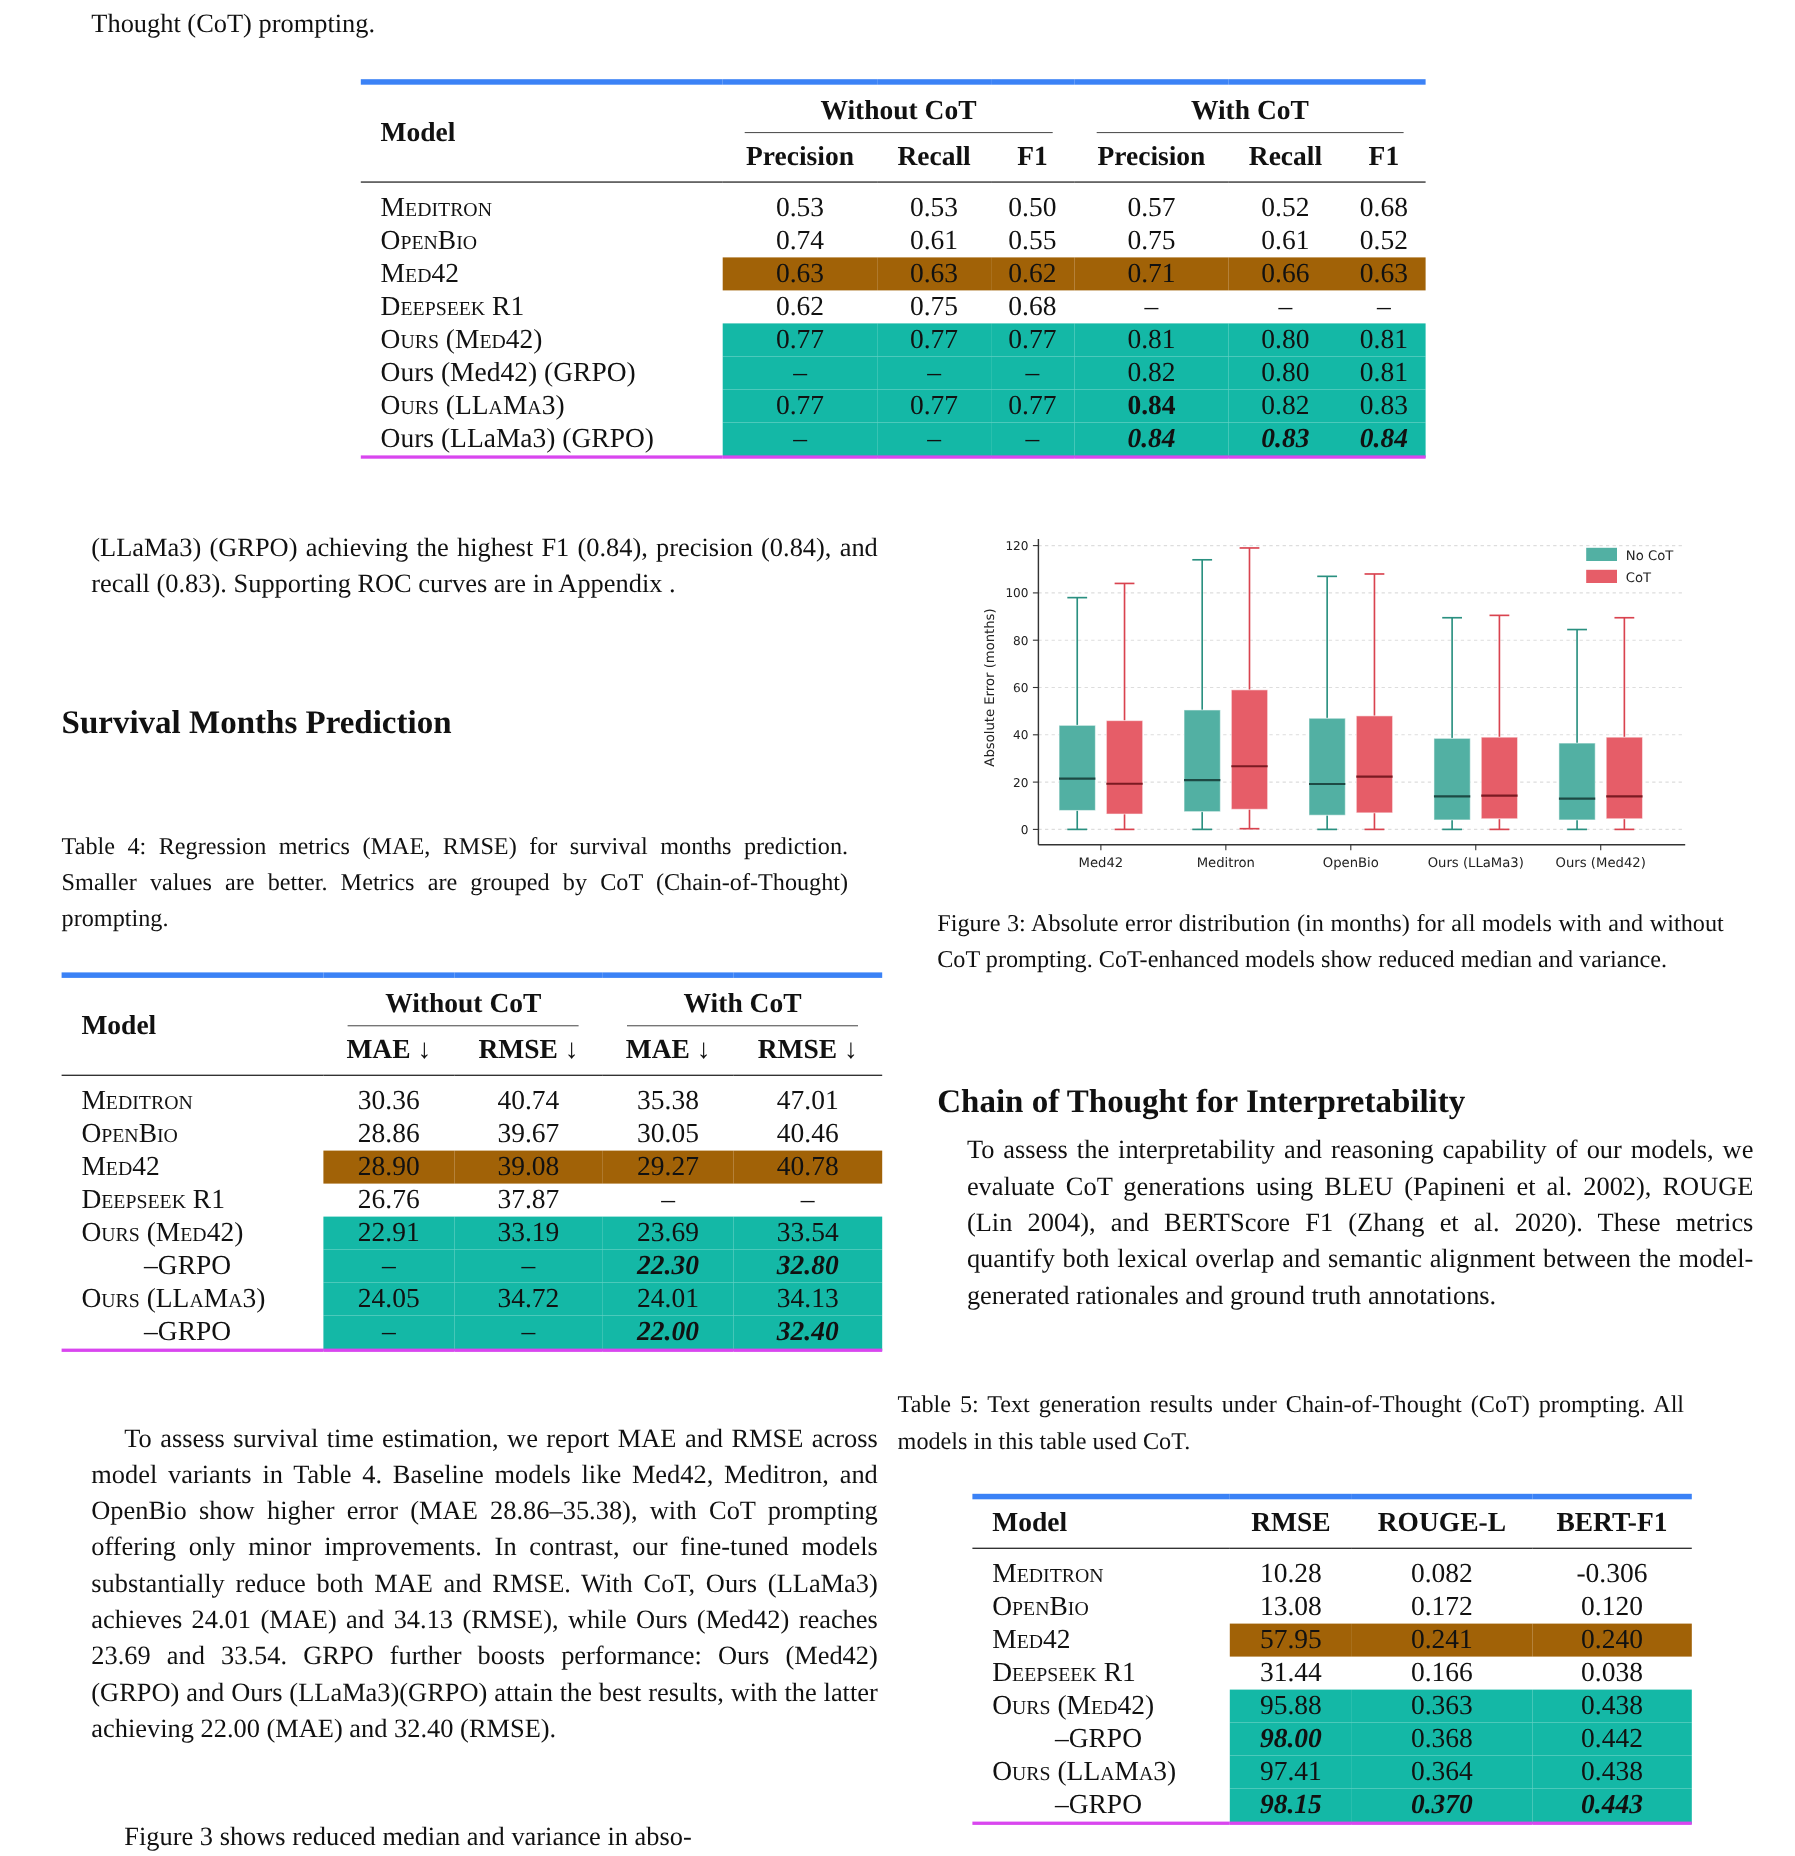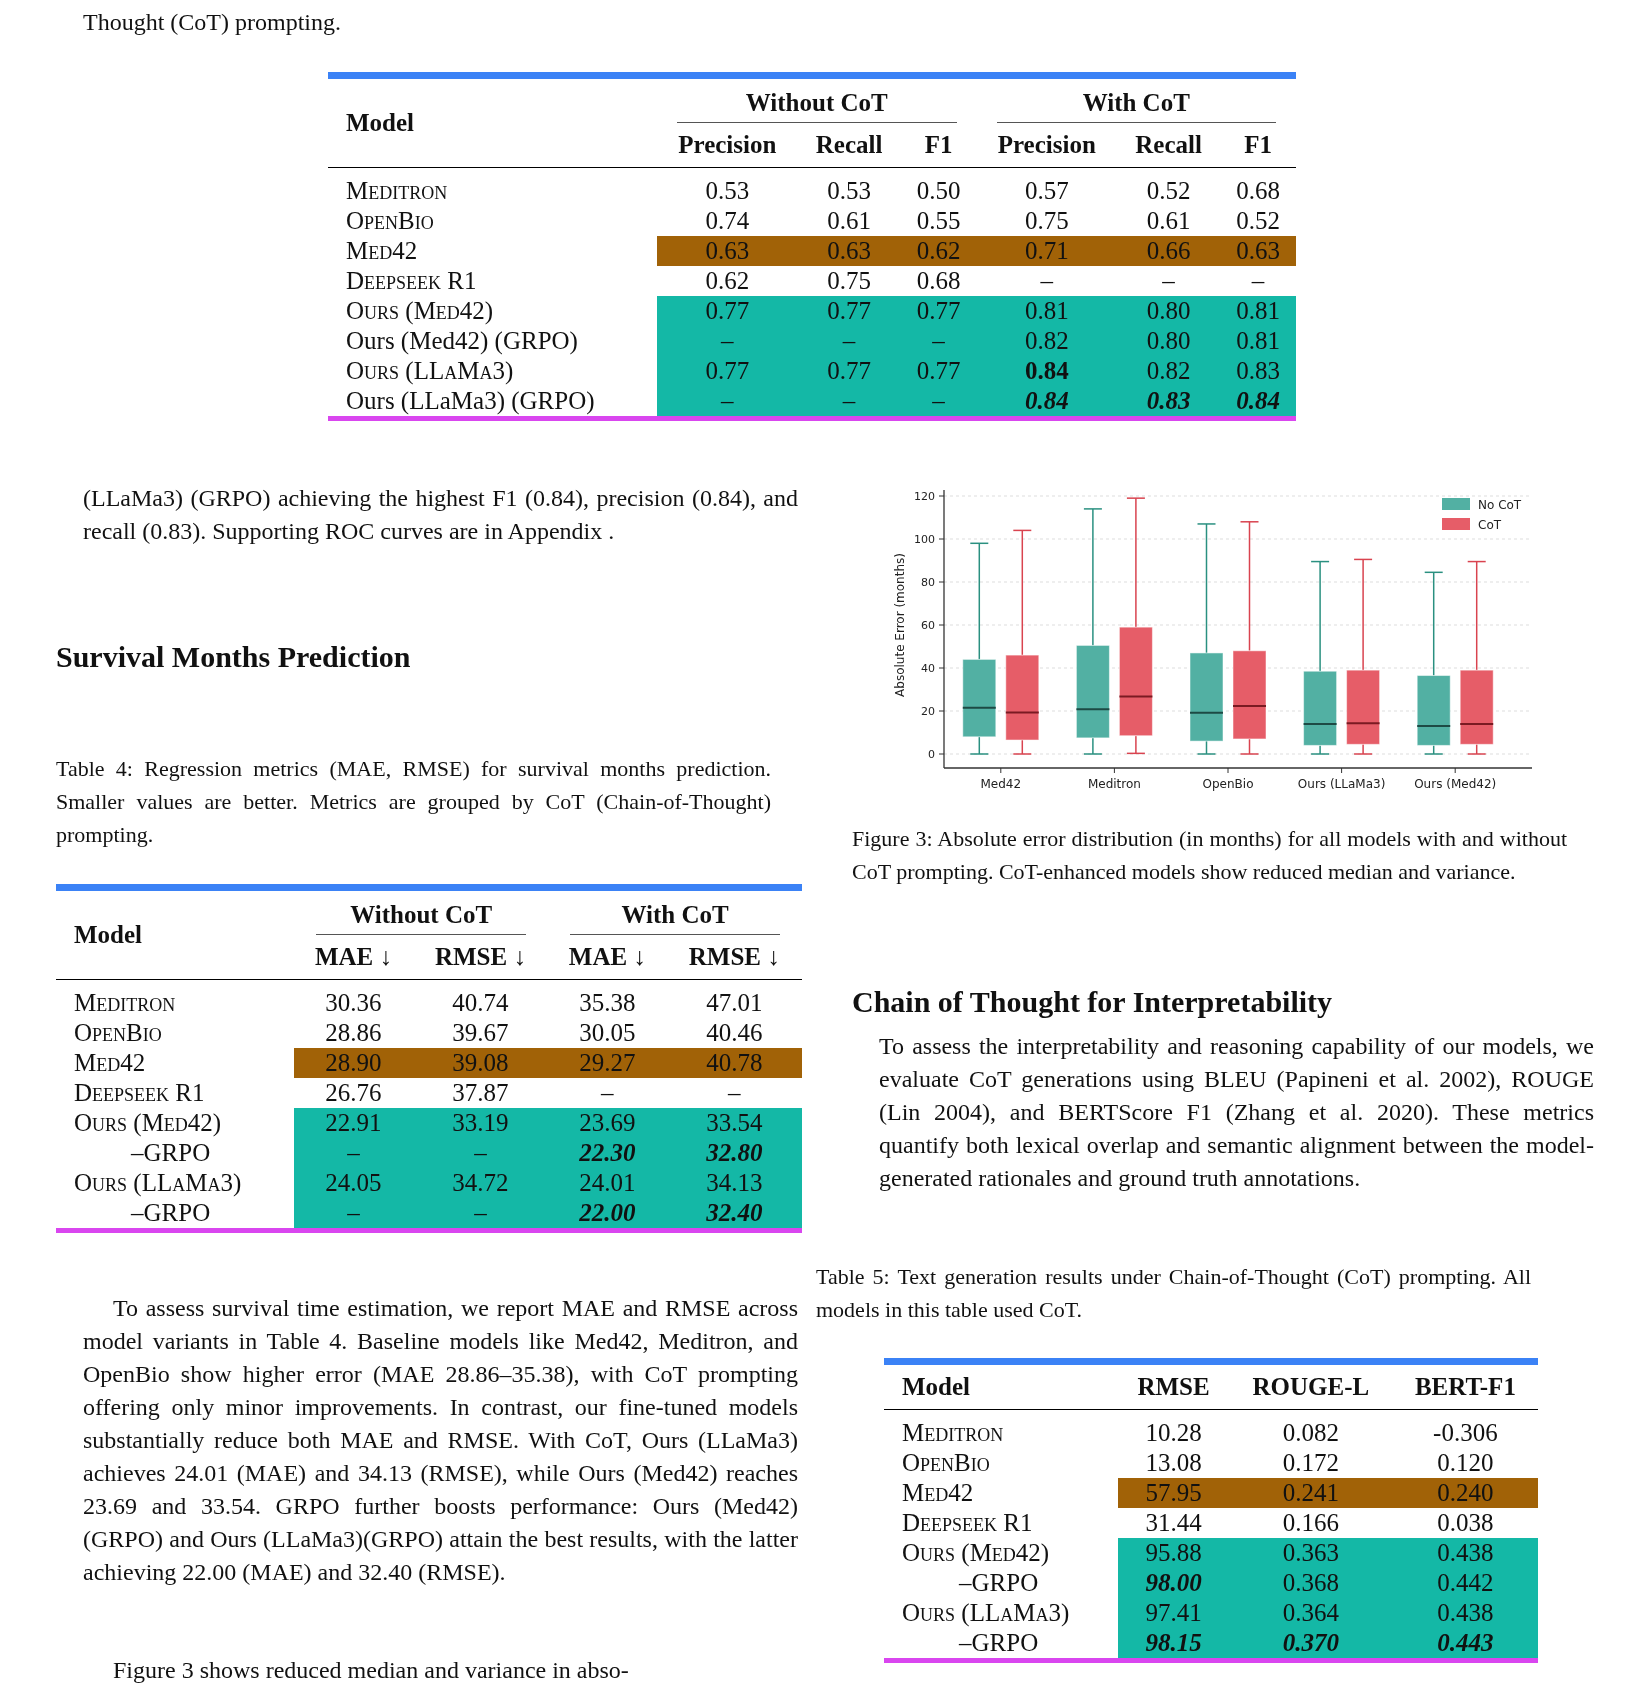--- a/index.html
+++ b/index.html
@@ -12,23 +12,23 @@
   .caption { font-size:22px; line-height:33px; text-align:justify; }
   table.paper { border-collapse:collapse; font-size:25px; }
   table.paper td, table.paper th { padding:0 10px; height:30px; line-height:30px; white-space:nowrap; }
   table.paper th { font-weight:bold; }
   .num { text-align:center; }
   .row-green td.hl { background:#a16207; }
   .row-blue td.hl { background:#14b8a6; }
   .it { }
   .bd { font-weight:bold; }
   .bi { font-weight:bold; font-style:italic; }
-  .rule-top { border-top:7px solid #3b82f6; }
+  .rule-top { border-top:5px solid #3b82f6; }
   .rule-mid { border-top:1.5px solid #000; }
-  .rule-bot { border-bottom:5px solid #d946ef; }
+  .rule-bot { border-bottom:3px solid #d946ef; }
   .cm { border-bottom:1px solid #555; }
   .indent { padding-left:75px !important; }
 </style>
 </head>
 <body>
 
 <div class="abs para" style="left:56px; top:6px; width:1520px;">Thought (CoT) prompting.</div>
 
 <table class="paper abs" id="t3" style="left:328px; top:72px; width:968px;">
   <thead>

